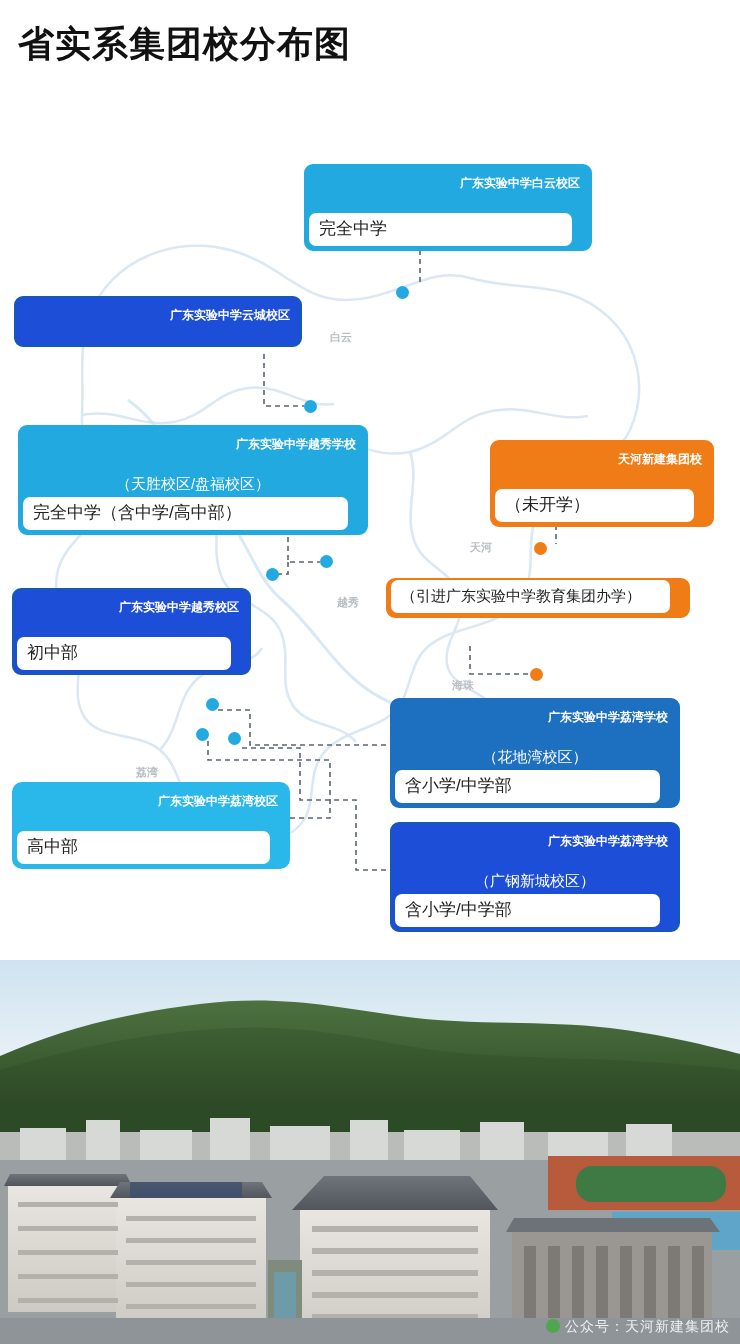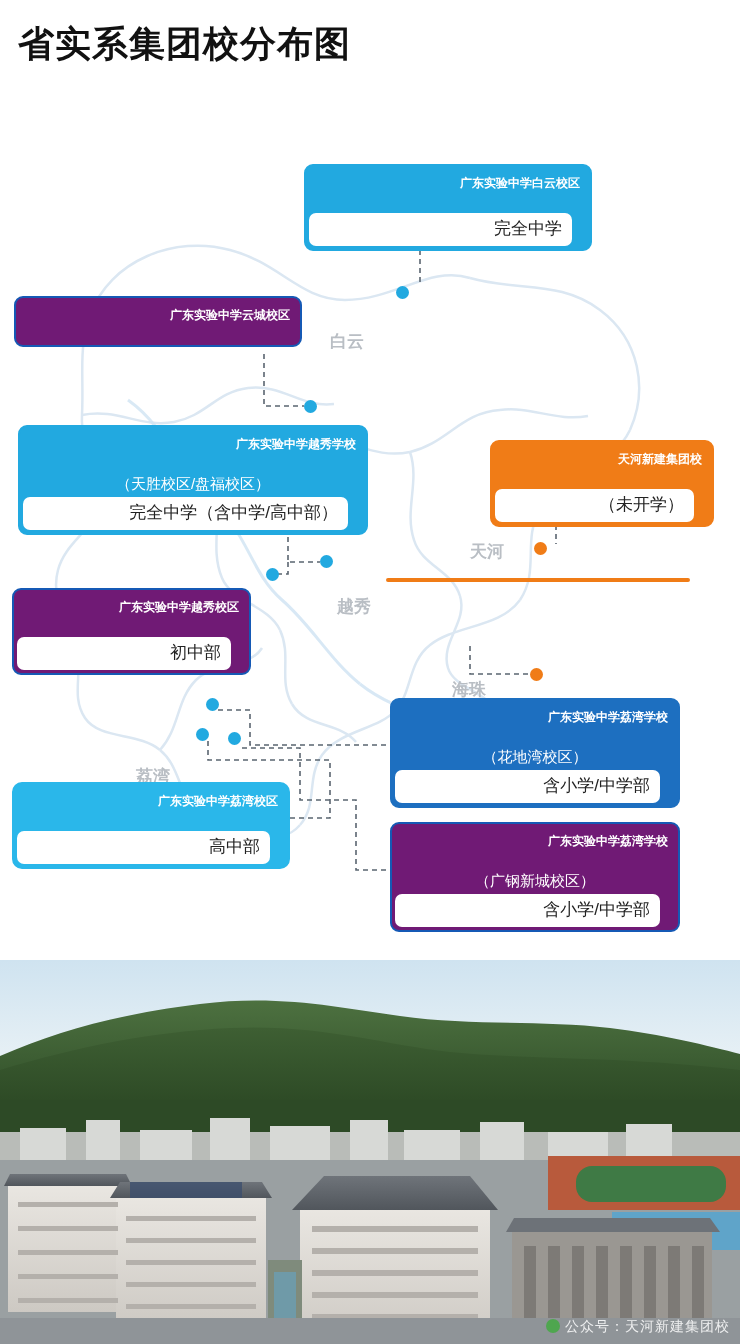--- a/index.html
+++ b/index.html
@@ -41,21 +41,21 @@
     background: #ffffff;
     overflow: hidden;
   }
   .map-svg {
     position: absolute;
     left: 0;
     top: 0;
   }
   .district-label {
     position: absolute;
-    font-size: 17px;
+    font-size: 11px;
     color: #b9bec4;
     font-weight: bold;
     white-space: nowrap;
   }
   
   .card {
     position: absolute;
     border-radius: 9px;
     overflow: hidden;
     box-sizing: border-box;
@@ -73,31 +73,31 @@
   .card .card-sub {
     text-align: center;
     font-size: 15px;
     color: #ffffff;
     padding: 0 10px 4px 10px;
     line-height: 19px;
     white-space: nowrap;
   }
   .card .card-body {
     background: #ffffff;
-    text-align: right;
+    text-align: left;
     font-size: 17px;
     color: #222222;
     padding: 5px 10px 6px 10px;
     line-height: 22px;
     border-radius: 7px;
     margin: 0 18px 3px 3px;
     white-space: nowrap;
   }
   
-  .c-darkblue { background: #701a75; border-color: #1559b5; }
+  .c-darkblue { background: #1d4ed8; border-color: #1559b5; }
   .c-blue     { background: #1d6fc0; border-color: #1d6fc0; }
   .c-cyan     { background: #22a9e0; border-color: #22a9e0; }
   .c-lightcy  { background: #2ab7ea; border-color: #2ab7ea; border-radius: 10px; }
   .c-orange   { background: #f07c17; border-color: #f07c17; }
 
   
   .dot {
     position: absolute;
     width: 13px;
     height: 13px;
@@ -231,20 +231,21 @@
       <div class="card-sub">（天胜校区/盘福校区）</div>
       <div class="card-body">完全中学（含中学/高中部）</div>
     </div>
 
     <div class="card c-darkblue" style="left:12px; top:488px; width:239px;">
       <div class="card-head">广东实验中学越秀校区</div>
       <div class="card-body">初中部</div>
     </div>
 
     <div class="card c-orange" style="left:386px; top:478px; width:304px;">
+      <div class="card-body" style="font-size:15px;">（引进广东实验中学教育集团办学）</div>
     </div>
 
     <div class="card c-blue" style="left:390px; top:598px; width:290px;">
       <div class="card-head">广东实验中学荔湾学校</div>
       <div class="card-sub">（花地湾校区）</div>
       <div class="card-body">含小学/中学部</div>
     </div>
 
     <div class="card c-lightcy" style="left:12px; top:682px; width:278px;">
       <div class="card-head">广东实验中学荔湾校区</div>

